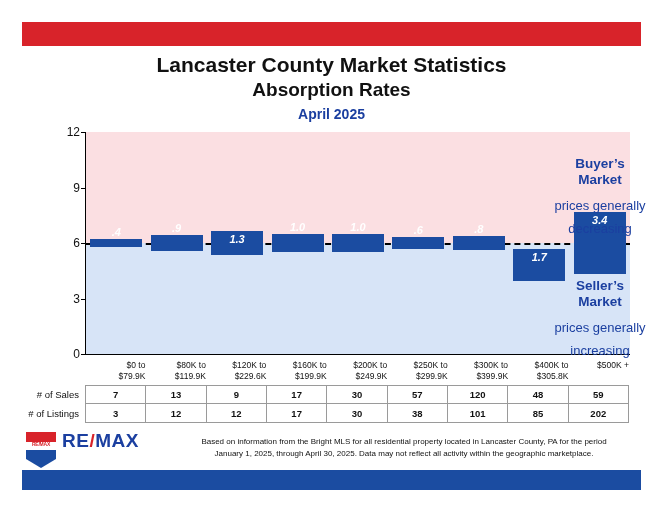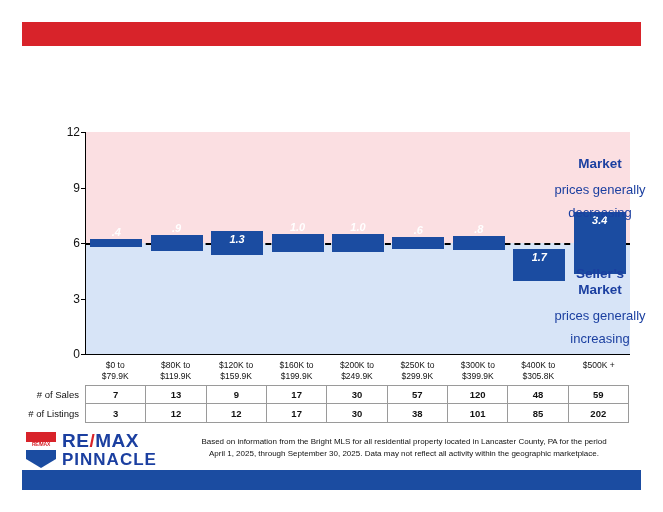--- a/index.html
+++ b/index.html
@@ -154,32 +154,32 @@
     font-size: 13.5px;
     font-weight: bold;
     line-height: 16px;
   }
   .annot .small {
     font-size: 13px;
     line-height: 11px;
     margin-top: 12px;
   }
   .annot-buyer { left: 545px; top: 30px; }
-  .annot-seller { left: 545px; top: 140px; }
+  .annot-seller { left: 545px; top: 152px; }
 
   
   .xcats {
     position: absolute;
     left: 85px; top: 360px;
     width: 544px;
     display: flex;
   }
   .xcat {
     flex: 1 1 0;
-    text-align: center;
+    text-align: right;
     font-size: 8.5px;
     line-height: 10.5px;
     color: #111;
   }
 
   
   .table {
     position: absolute;
     left: 22px; top: 385px;
     width: 607px;
@@ -271,20 +271,25 @@
     text-align: center;
   }
 </style>
 </head>
 <body>
 
 <div class="page">
 
   <div class="top-bar"></div>
 
+  <div class="title-block">
+    <div class="title-main">Lancaster County Market Statistics</div>
+    <div class="title-sub">Absorption Rates</div>
+    <div class="title-date">April 2025</div>
+  </div>
 
   <div class="chart-wrap">
 
     <div class="plot">
       <div class="band-buyer"></div>
       <div class="band-seller"></div>
       <div class="divider-line"></div>
 
       <div class="ytick" style="top:0%;">12</div>
       <div class="ytick-mark" style="top:0%;"></div>
@@ -340,20 +345,21 @@
         </div>
         <div class="bar-cell">
           <div class="bar" style="height:28.3%;">
             <span class="bar-label">3.4</span>
           </div>
         </div>
       </div>
     </div>
 
     <div class="annot annot-buyer">
+      <div class="big">Buyer’s</div>
       <div class="big">Market</div>
       <div class="small">prices generally</div>
       <div class="small">decreasing</div>
     </div>
 
     <div class="annot annot-seller">
       <div class="big">Seller’s</div>
       <div class="big">Market</div>
       <div class="small">prices generally</div>
       <div class="small">increasing</div>
@@ -364,21 +370,21 @@
     <div class="xcat">
       <div>$0 to</div>
       <div>$79.9K</div>
     </div>
     <div class="xcat">
       <div>$80K to</div>
       <div>$119.9K</div>
     </div>
     <div class="xcat">
       <div>$120K to</div>
-      <div>$159.9K</div>
+      <div>$229.6K</div>
     </div>
     <div class="xcat">
       <div>$160K to</div>
       <div>$199.9K</div>
     </div>
     <div class="xcat">
       <div>$200K to</div>
       <div>$249.9K</div>
     </div>
     <div class="xcat">
@@ -432,22 +438,21 @@
 
   <div class="logo">
     <div class="balloon">
       <div class="b-red"></div>
       <div class="b-white"></div>
       <div class="b-blue"></div>
       <div class="b-tip"></div>
       <div class="b-text">RE/MAX</div>
     </div>
     <div class="logo-remax"><span>RE</span><span class="logo-slash">/</span><span>MAX</span></div>
-    <div class="logo-pinnacle">PINNACLE</div>
   </div>
 
   <div class="disclaimer">
     <div>Based on information from the Bright MLS for all residential property located in Lancaster County, PA for the period</div>
-    <div>April 1, 2025, through September 30, 2025.  Data may not reflect all activity within the geographic marketplace.</div>
+    <div>January 1, 2025, through April 30, 2025.  Data may not reflect all activity within the geographic marketplace.</div>
   </div>
 
   <div class="bottom-bar"></div>
 </div>
 
 </body></html>

